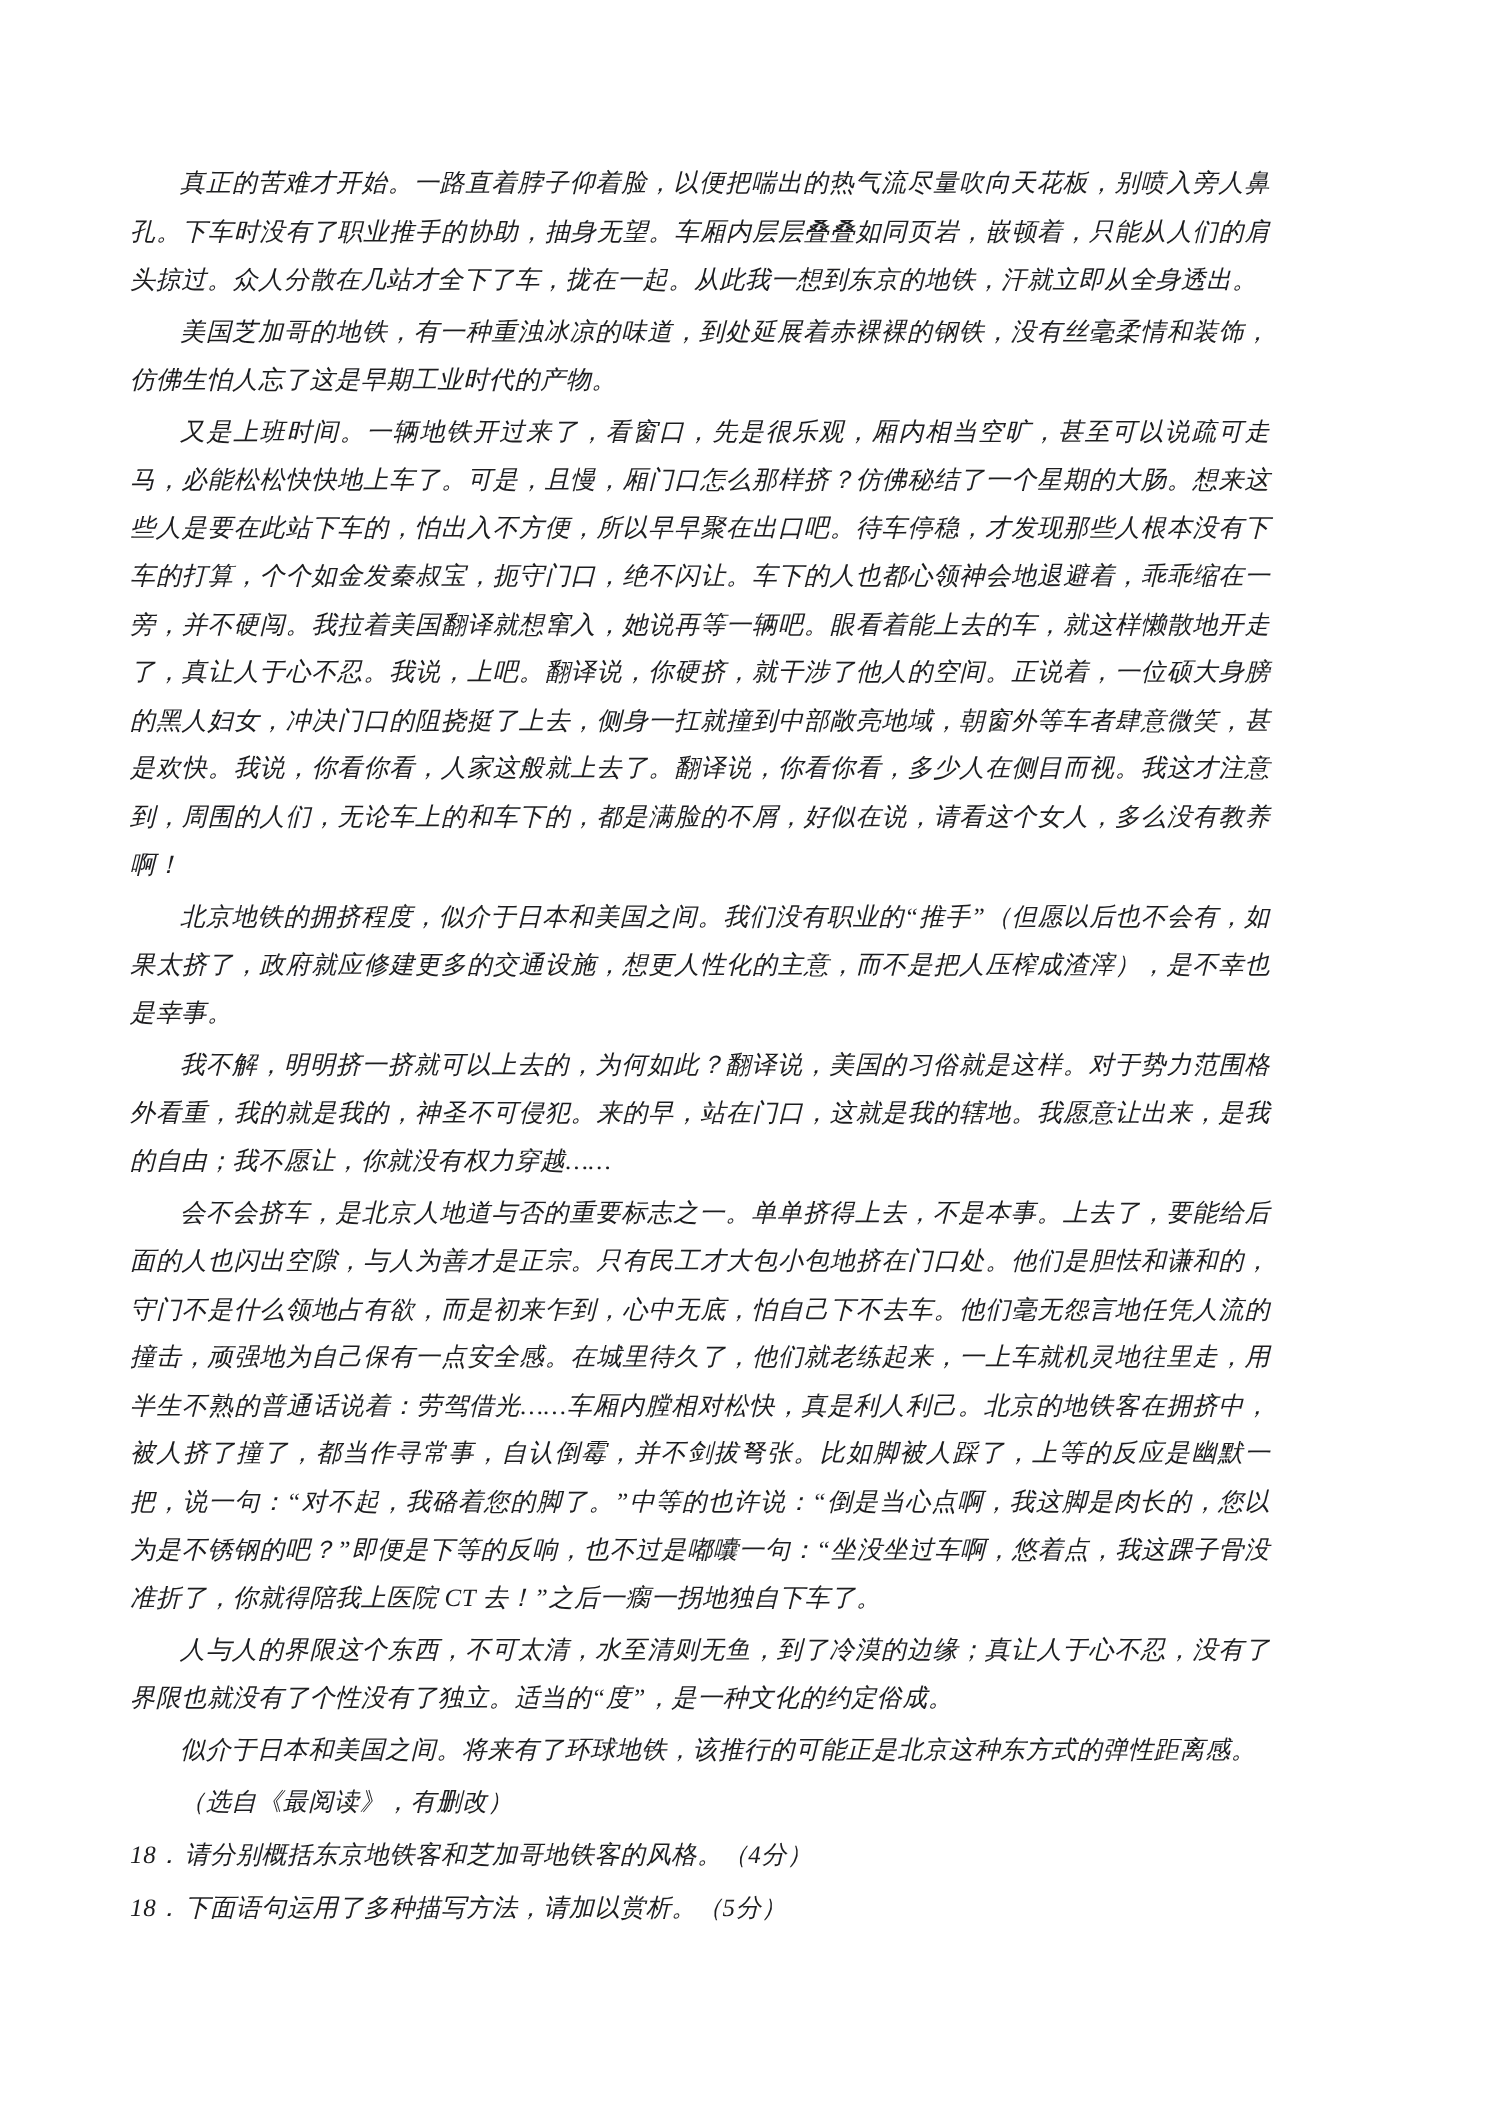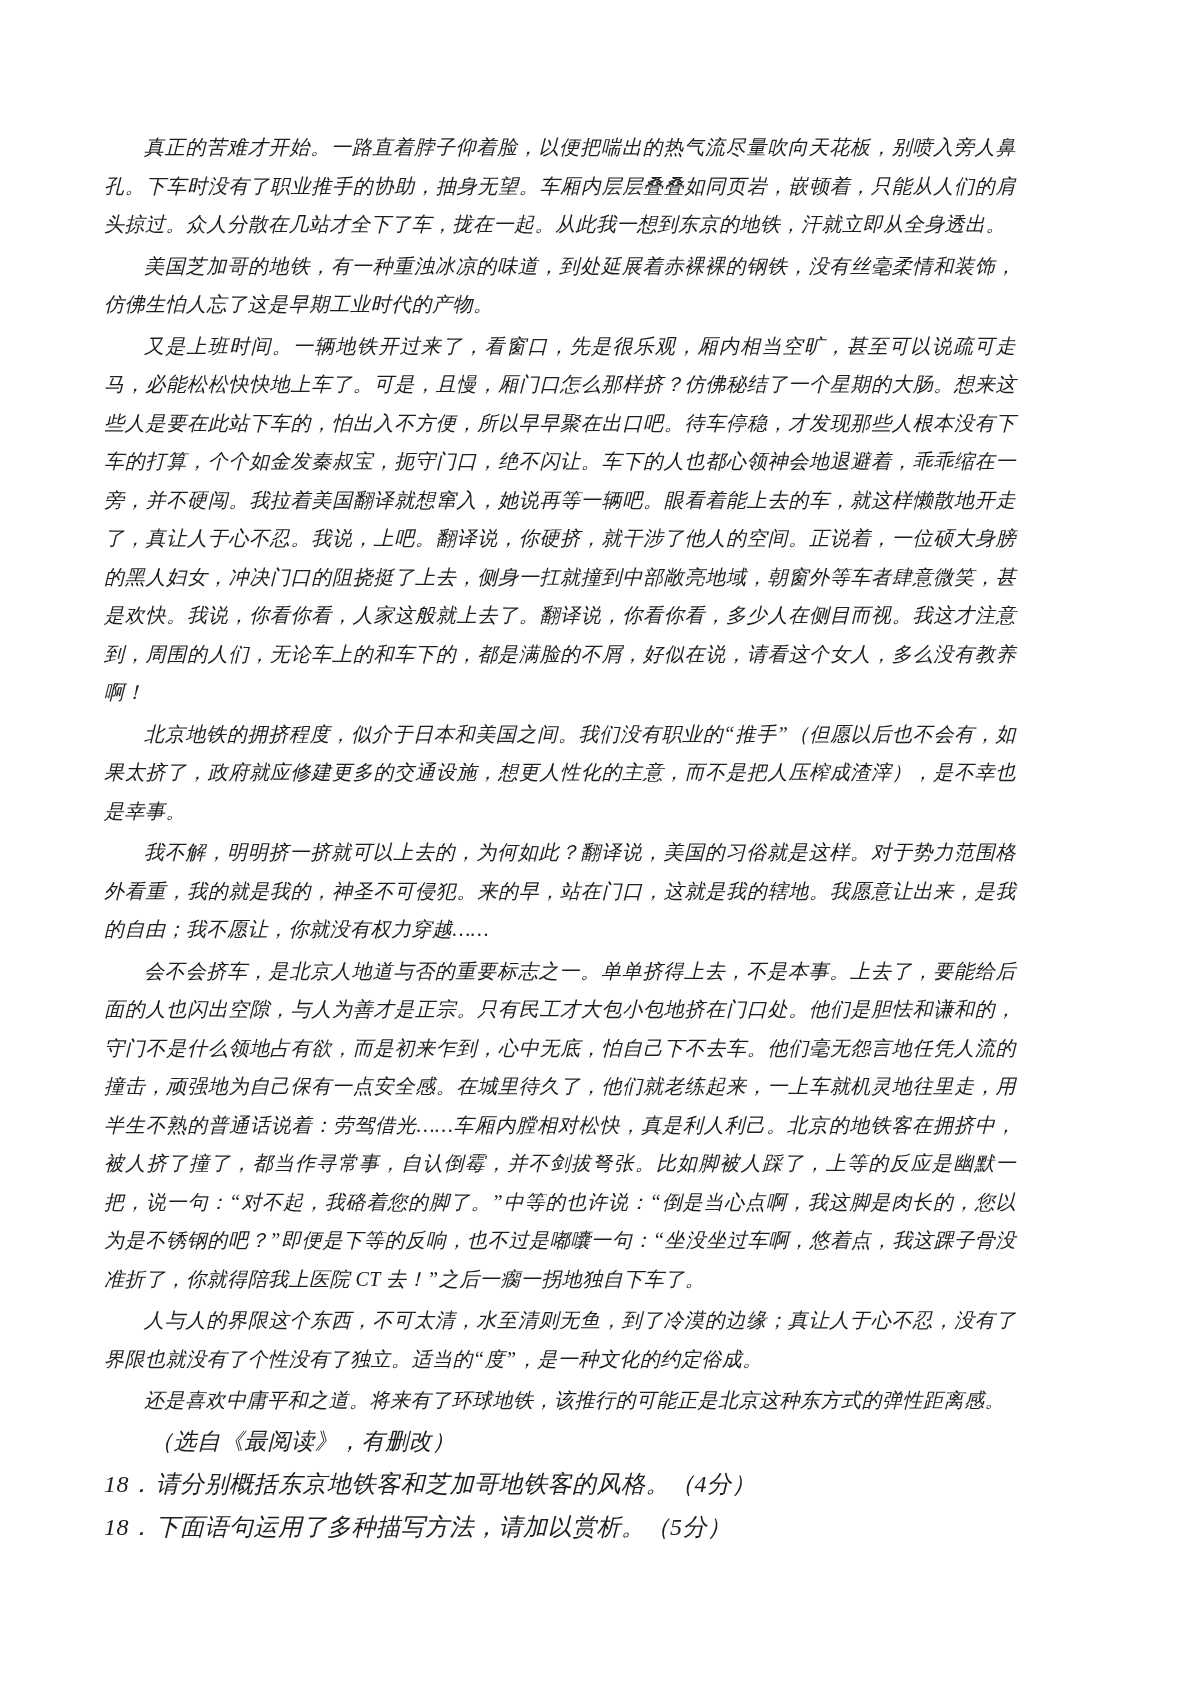--- a/index.html
+++ b/index.html
@@ -25,28 +25,28 @@
   p.para {
     font-size: 20px;
     line-height: 38.5px;
     text-align: justify;
     text-indent: 2em;
     margin: 0 0 3px 0;
     letter-spacing: 0.5px;
     word-break: break-all;
   }
   p.source {
-    font-size: 23px;
+    font-size: 20px;
     line-height: 38.5px;
     text-indent: 2em;
     margin: 0 0 3px 0;
     letter-spacing: 0.5px;
   }
   p.question {
-    font-size: 24px;
+    font-size: 20px;
     line-height: 40px;
     text-align: justify;
     text-indent: 0;
     margin: 0 0 3px 0;
     letter-spacing: 0.5px;
   }
   .q-num {
     margin-right: 2px;
   }
 </style>
@@ -55,21 +55,21 @@
 
 <div class="page">
 
   <p class="para">真正的苦难才开始。一路直着脖子仰着脸，以便把喘出的热气流尽量吹向天花板，别喷入旁人鼻孔。下车时没有了职业推手的协助，抽身无望。车厢内层层叠叠如同页岩，嵌顿着，只能从人们的肩头掠过。众人分散在几站才全下了车，拢在一起。从此我一想到东京的地铁，汗就立即从全身透出。</p>
   <p class="para">美国芝加哥的地铁，有一种重浊冰凉的味道，到处延展着赤裸裸的钢铁，没有丝毫柔情和装饰，仿佛生怕人忘了这是早期工业时代的产物。</p>
   <p class="para">又是上班时间。一辆地铁开过来了，看窗口，先是很乐观，厢内相当空旷，甚至可以说疏可走马，必能松松快快地上车了。可是，且慢，厢门口怎么那样挤？仿佛秘结了一个星期的大肠。想来这些人是要在此站下车的，怕出入不方便，所以早早聚在出口吧。待车停稳，才发现那些人根本没有下车的打算，个个如金发秦叔宝，扼守门口，绝不闪让。车下的人也都心领神会地退避着，乖乖缩在一旁，并不硬闯。我拉着美国翻译就想窜入，她说再等一辆吧。眼看着能上去的车，就这样懒散地开走了，真让人于心不忍。我说，上吧。翻译说，你硬挤，就干涉了他人的空间。正说着，一位硕大身膀的黑人妇女，冲决门口的阻挠挺了上去，侧身一扛就撞到中部敞亮地域，朝窗外等车者肆意微笑，甚是欢快。我说，你看你看，人家这般就上去了。翻译说，你看你看，多少人在侧目而视。我这才注意到，周围的人们，无论车上的和车下的，都是满脸的不屑，好似在说，请看这个女人，多么没有教养啊！</p>
   <p class="para">北京地铁的拥挤程度，似介于日本和美国之间。我们没有职业的“推手”（但愿以后也不会有，如果太挤了，政府就应修建更多的交通设施，想更人性化的主意，而不是把人压榨成渣滓），是不幸也是幸事。</p>
   <p class="para">我不解，明明挤一挤就可以上去的，为何如此？翻译说，美国的习俗就是这样。对于势力范围格外看重，我的就是我的，神圣不可侵犯。来的早，站在门口，这就是我的辖地。我愿意让出来，是我的自由；我不愿让，你就没有权力穿越……</p>
   <p class="para">会不会挤车，是北京人地道与否的重要标志之一。单单挤得上去，不是本事。上去了，要能给后面的人也闪出空隙，与人为善才是正宗。只有民工才大包小包地挤在门口处。他们是胆怯和谦和的，守门不是什么领地占有欲，而是初来乍到，心中无底，怕自己下不去车。他们毫无怨言地任凭人流的撞击，顽强地为自己保有一点安全感。在城里待久了，他们就老练起来，一上车就机灵地往里走，用半生不熟的普通话说着：劳驾借光……车厢内膛相对松快，真是利人利己。北京的地铁客在拥挤中，被人挤了撞了，都当作寻常事，自认倒霉，并不剑拔弩张。比如脚被人踩了，上等的反应是幽默一把，说一句：“对不起，我硌着您的脚了。”中等的也许说：“倒是当心点啊，我这脚是肉长的，您以为是不锈钢的吧？”即便是下等的反响，也不过是嘟囔一句：“坐没坐过车啊，悠着点，我这踝子骨没准折了，你就得陪我上医院 CT 去！”之后一瘸一拐地独自下车了。</p>
   <p class="para">人与人的界限这个东西，不可太清，水至清则无鱼，到了冷漠的边缘；真让人于心不忍，没有了界限也就没有了个性没有了独立。适当的“度”，是一种文化的约定俗成。</p>
-  <p class="para">还是喜欢中庸平和之道。将来有了环球地铁，该推行的可能正是北京这种东方式的弹性距离感。</p>
+  <p class="para">似介于日本和美国之间。将来有了环球地铁，该推行的可能正是北京这种东方式的弹性距离感。</p>
 
   <p class="source">（选自《最阅读》，有删改）</p>
 
   <p class="question">
     <span class="q-num">18．</span><span>请分别概括东京地铁客和芝加哥地铁客的风格。（4分）</span>
   </p>
 
   <p class="question">
     <span class="q-num">18．</span><span>下面语句运用了多种描写方法，请加以赏析。（5分）</span>
   </p>

